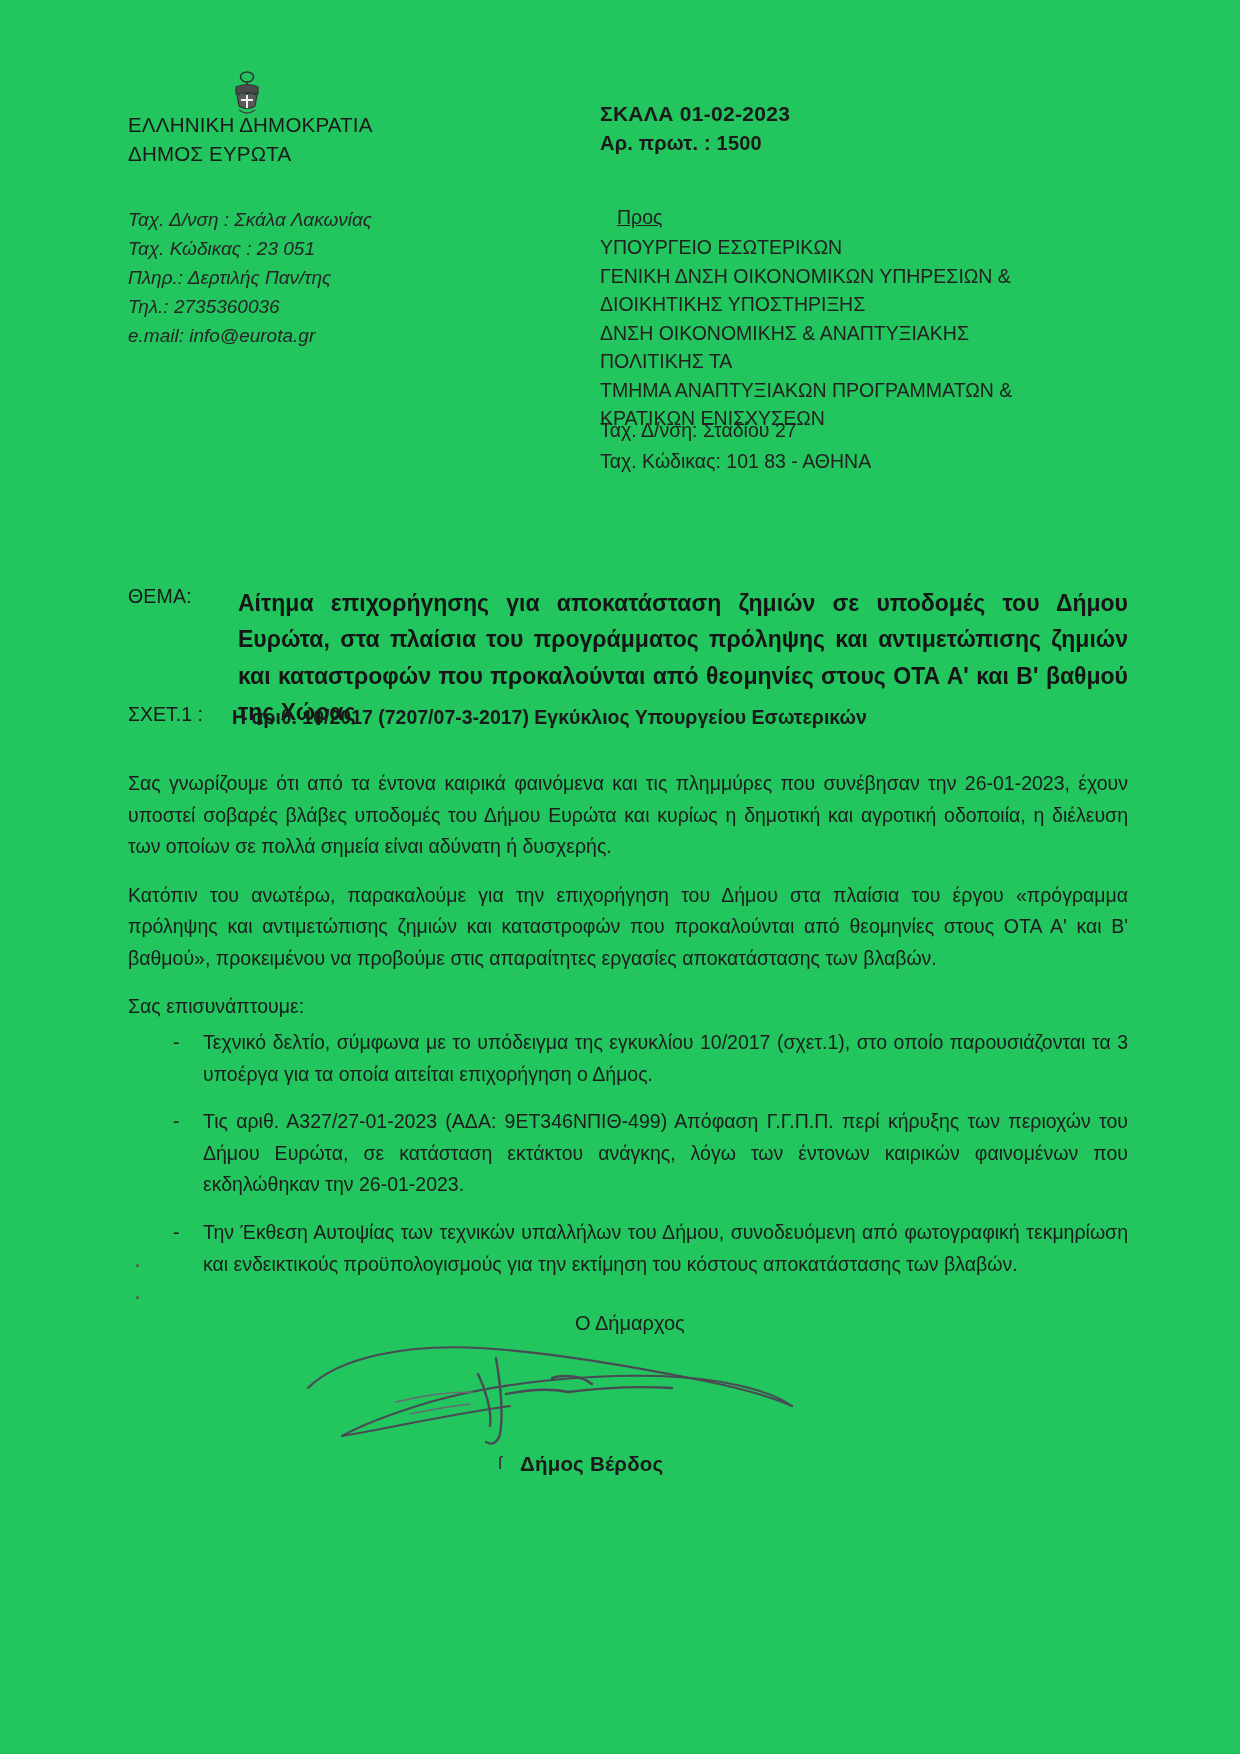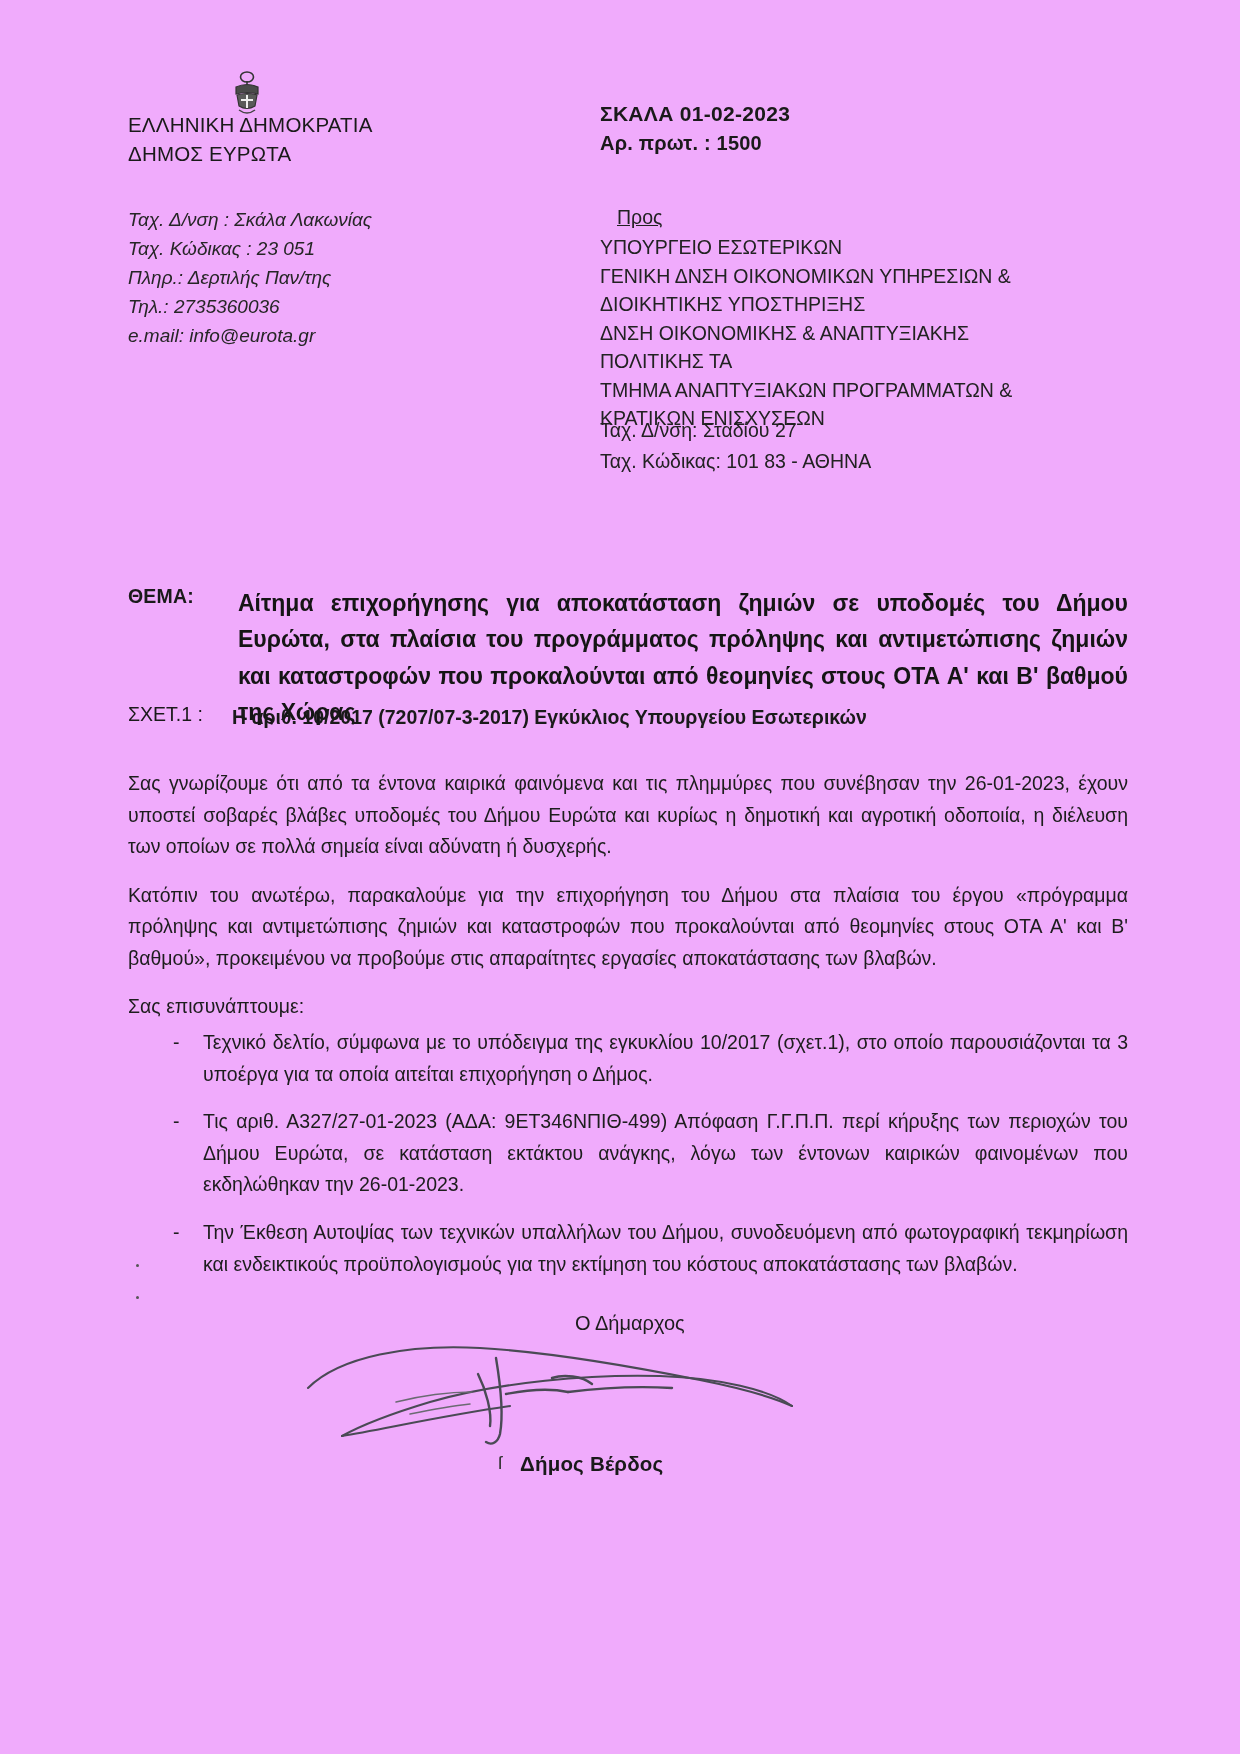--- a/index.html
+++ b/index.html
@@ -11,21 +11,21 @@
     width: 1240px;
     height: 1754px;
     position: relative;
     font-family: "Liberation Sans", sans-serif;
     color: #1a1a1a;
     overflow: hidden;
   }
   .page {
     position: absolute;
     inset: 0;
-    background: #f0abfc;
+    background: #22c55e;
   }
 
   
   .header {
     position: absolute;
     top: 70px;
     left: 0;
     width: 100%;
     height: 420px;
   }
@@ -110,21 +110,21 @@
     left: 128px;
     top: 585px;
     width: 1000px;
   }
   .label-col {
     position: absolute;
     left: 0;
     top: 0;
     width: 110px;
     font-size: 19.5px;
-    font-weight: bold;
+    font-weight: normal;
     letter-spacing: .2px;
   }
   .subject-text {
     position: absolute;
     left: 110px;
     top: 0;
     width: 890px;
     font-size: 23px;
     font-weight: bold;
     line-height: 1.58;

